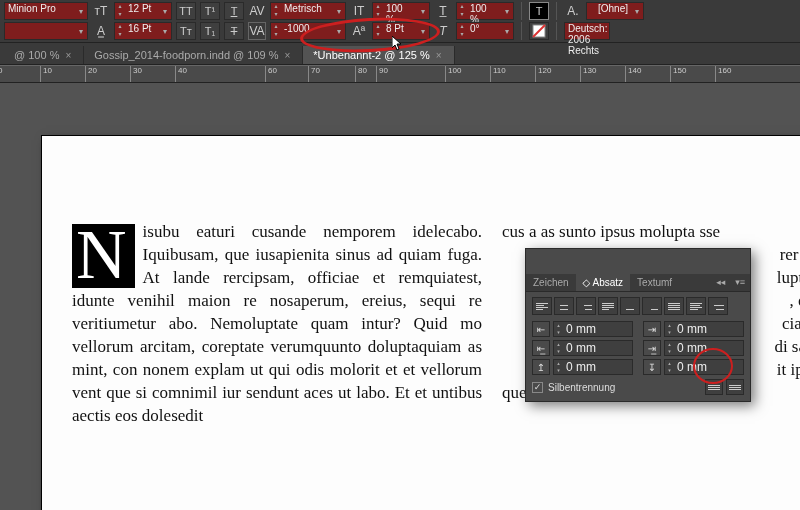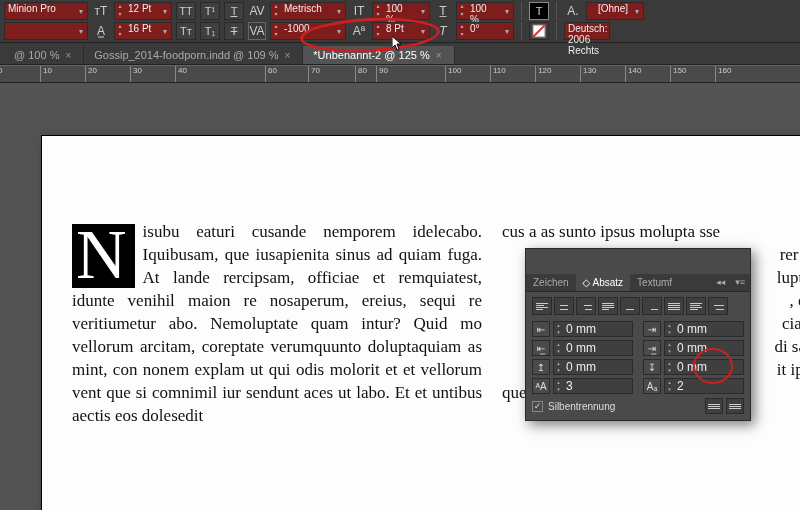--- a/index.html
+++ b/index.html
@@ -483,42 +483,20 @@
           <span class="picon">↧</span>
           <div class="pcombo">
             <div class="spin">
               <span>▴</span>
               <span>▾</span>
             </div>
             <span class="pval">0 mm</span>
           </div>
         </div>
     </div>
-    <div class="prow">
-      <div class="pfield">
-          <span class="picon">ᴬA</span>
-          <div class="pcombo">
-            <div class="spin">
-              <span>▴</span>
-              <span>▾</span>
-            </div>
-            <span class="pval">3</span>
-          </div>
-        </div>
-      <div class="pfield">
-          <span class="picon">Aₐ</span>
-          <div class="pcombo">
-            <div class="spin">
-              <span>▴</span>
-              <span>▾</span>
-            </div>
-            <span class="pval">2</span>
-          </div>
-        </div>
-    </div>
     <div class="checkrow">
       <span class="cb">✓</span>
       <span>Silbentrennung</span>
       <div class="trail">
         <span class="alignbtn" style="width:18px;height:16px">
             <div class="alignlines">
               <span></span>
               <span></span>
               <span></span>
             </div>

